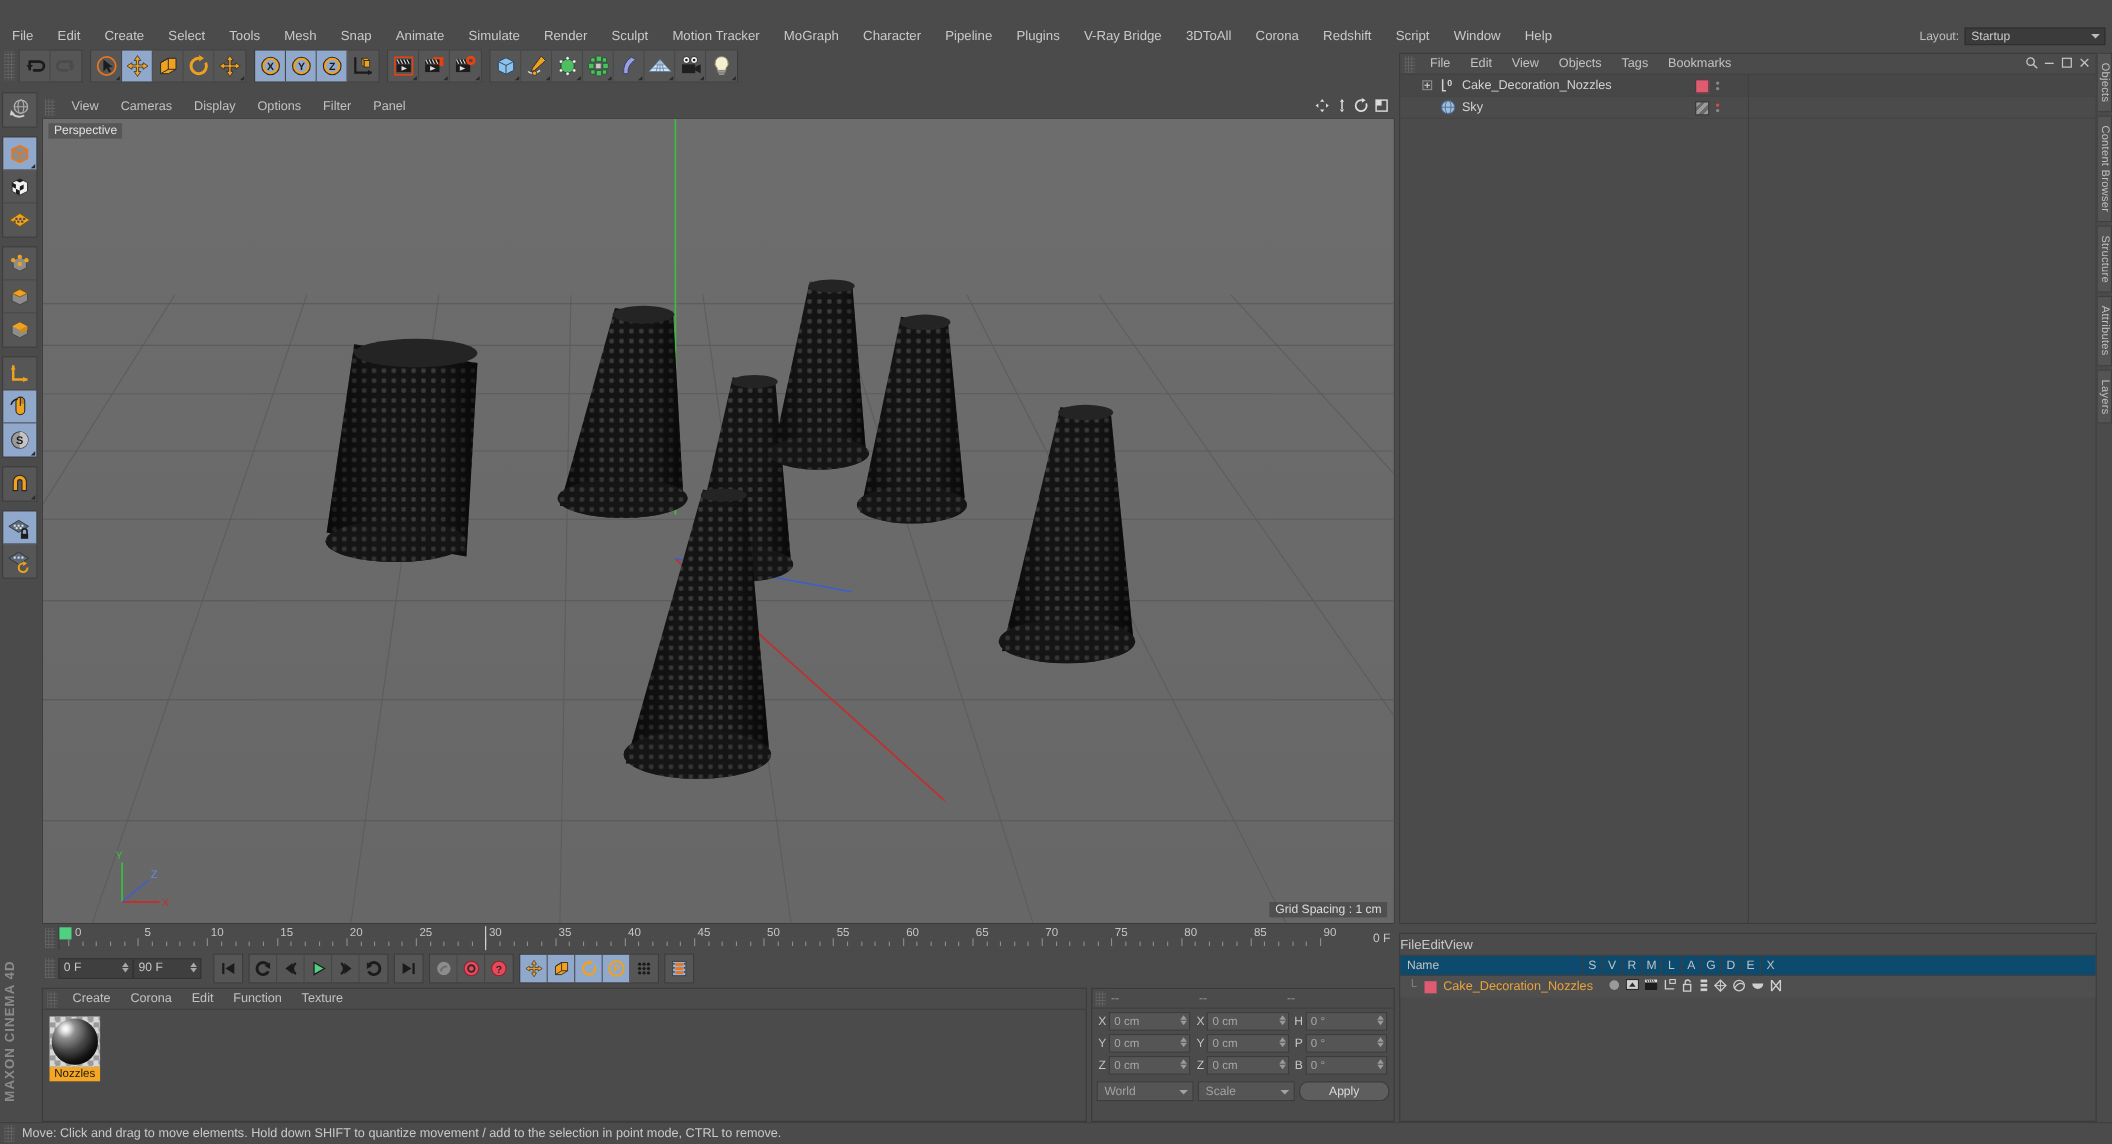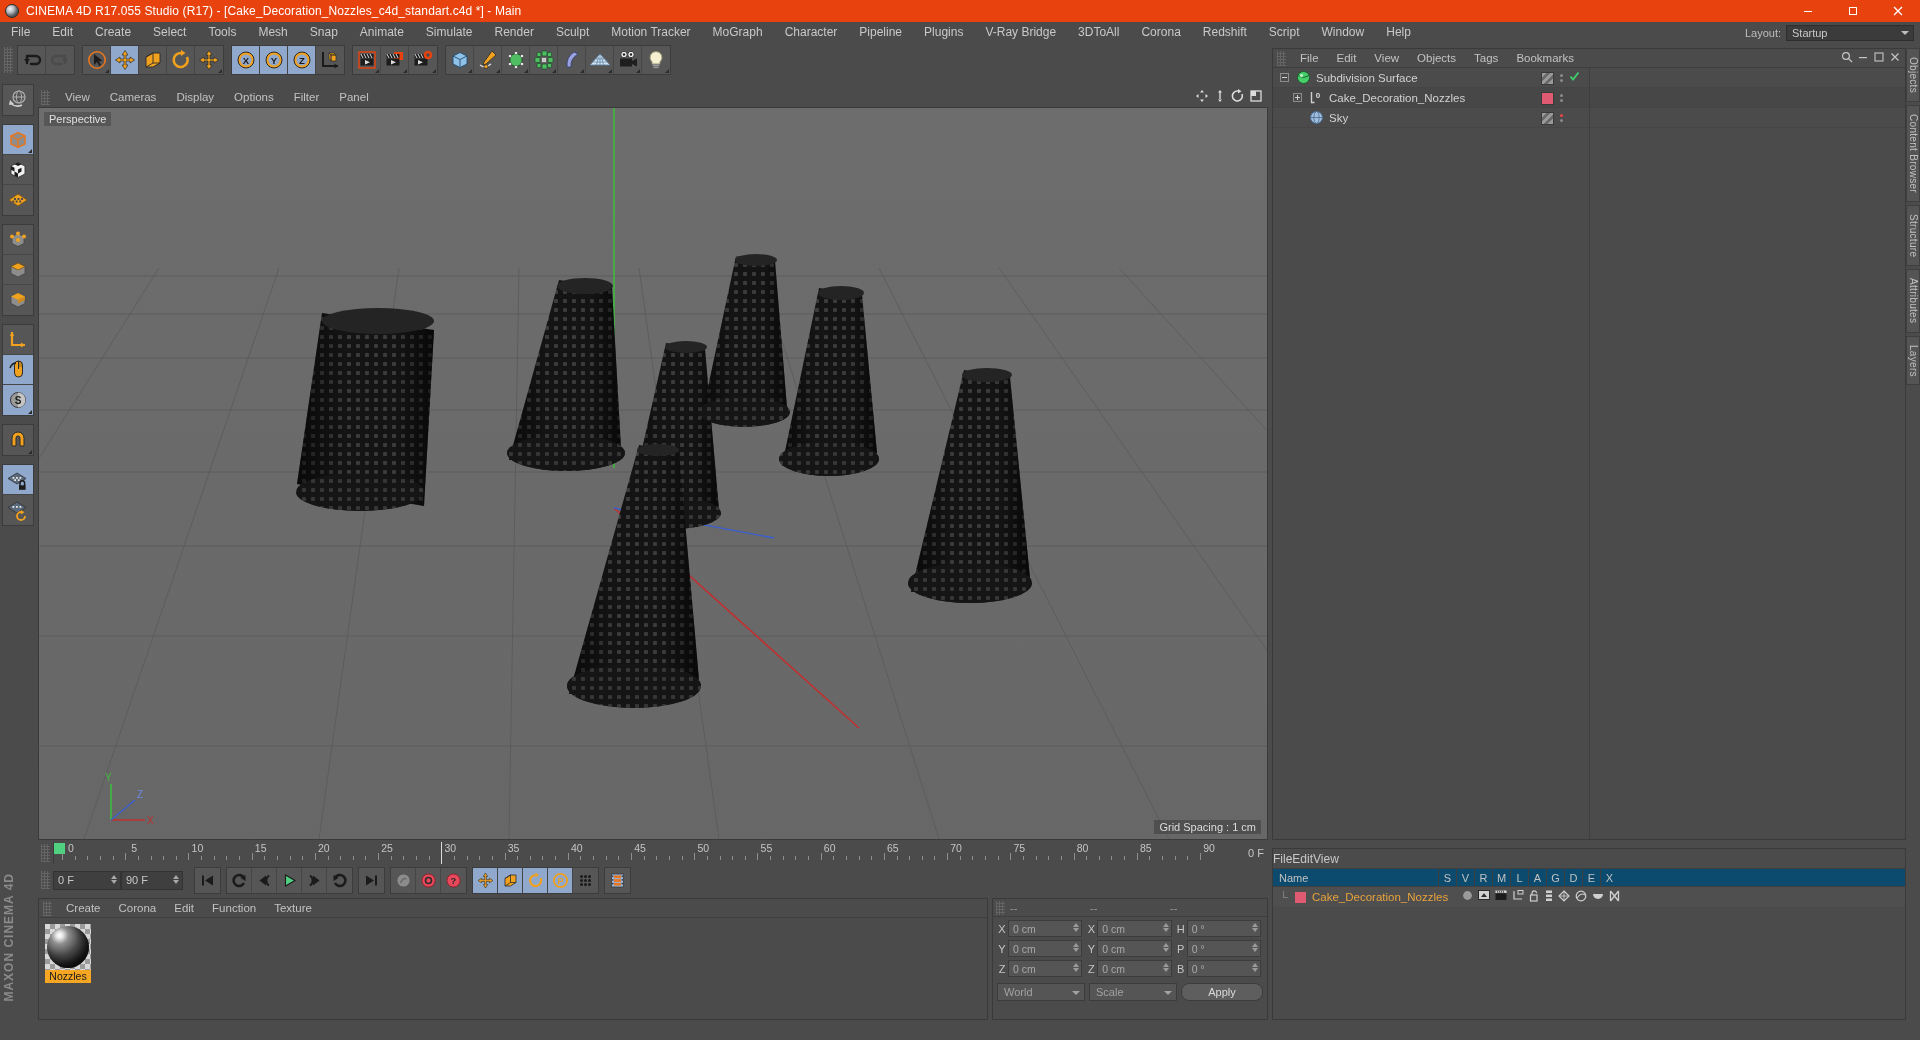--- a/index.html
+++ b/index.html
@@ -338,41 +338,20 @@
       repeating-linear-gradient(90deg,#6e6e6e 0 1px,transparent 1px 3px);
     background-size:3px 3px; opacity:.75;
   }
   .statusbar .stext{ font-size:11.5px; color:#c9c9c9; }
 </style>
 </head>
 <body>
 
 <div id="app">
 
-  <div class="titlebar">
-    <div class="c4d-logo"></div>
-    <div class="title-text">CINEMA 4D R17.055 Studio (R17) - [Cake_Decoration_Nozzles_c4d_standart.c4d *] - Main</div>
-    <div class="win-btns">
-      <div class="win-btn">
-        <svg width="12" height="12" viewBox="0 0 12 12">
-            <rect x="2" y="6" width="8" height="1" fill="#fff"></rect>
-          </svg>
-      </div>
-      <div class="win-btn">
-        <svg width="12" height="12" viewBox="0 0 12 12">
-            <rect x="2.5" y="2.5" width="7" height="7" fill="none" stroke="#fff" stroke-width="1"></rect>
-          </svg>
-      </div>
-      <div class="win-btn close">
-        <svg width="12" height="12" viewBox="0 0 12 12">
-            <path d="M2 2 L10 10 M10 2 L2 10" stroke="#fff" stroke-width="1.3"></path>
-          </svg>
-      </div>
-    </div>
-  </div>
 
   <div class="menubar" id="menubar">
       <div class="mi">File</div>
       <div class="mi">Edit</div>
       <div class="mi">Create</div>
       <div class="mi">Select</div>
       <div class="mi">Tools</div>
       <div class="mi">Mesh</div>
       <div class="mi">Snap</div>
       <div class="mi">Animate</div>
@@ -916,43 +895,20 @@
             </svg>
         </span>
         <span>
           <svg width="12" height="12" viewBox="0 0 12 12">
               <path d="M2.5 2.5 L9.5 9.5 M9.5 2.5 L2.5 9.5" stroke="#c5c5c5" stroke-width="1.2"></path>
             </svg>
         </span>
       </div>
     </div>
     <div class="objtree" id="objtree">
-        <div class="objrow">
-          <div class="tree" style="margin-left: 0px;">
-            <div class="expander"></div>
-          </div>
-          <div class="oicon">
-            <svg width="15" height="15" viewBox="0 0 15 15">
-              <circle cx="7.5" cy="7.5" r="6" fill="#46d06a" stroke="#1d5c2c" stroke-width="1"></circle>
-              <path d="M2.5 5.5 Q7.5 9 12.5 5.5" fill="none" stroke="#1d5c2c" stroke-width="1"></path>
-              <circle cx="5.5" cy="5.5" r="1.6" fill="#bdf5cc"></circle>
-            </svg>
-          </div>
-          <div class="oname">Subdivision Surface</div>
-          <div class="objcols">
-            <div class="tagchip" style="background: repeating-linear-gradient(135deg, rgb(154, 154, 154) 0px, rgb(154, 154, 154) 3px, rgb(106, 106, 106) 3px, rgb(106, 106, 106) 6px); border: 1px solid rgb(58, 58, 58);"></div>
-            <div class="dotcol">
-              <div class="dot"></div>
-              <div class="dot"></div>
-            </div>
-            <div><svg width="11" height="11" viewBox="0 0 11 11">
-                <path d="M1.5 5.5 L4 8.5 L9.5 1.5" stroke="#3fd06a" stroke-width="1.8" fill="none"></path>
-              </svg></div>
-          </div>
-        </div>
         <div class="objrow alt">
           <div class="tree" style="margin-left: 13px;">
             <div class="expander plus"></div>
           </div>
           <div class="oicon">
             <svg width="15" height="15" viewBox="0 0 15 15">
               <path d="M2.5 2 L2.5 12.5 L5.5 12.5" stroke="#cfcfcf" stroke-width="1.4" fill="none"></path>
               <text x="9" y="8" font-size="8" font-weight="bold" fill="#dcdcdc" text-anchor="middle" font-family="Liberation Sans">0</text>
             </svg>
           </div>
@@ -1449,14 +1405,18 @@
                 <path d="M1 3 L11 3 A5 5 0 0 1 1 3 Z" fill="#cfcfcf"></path>
               </svg></span>
             <span><svg width="11" height="12" viewBox="0 0 11 12">
                 <path d="M1.5 1 L1.5 11 M9.5 1 L9.5 11 M1.5 1 L9.5 11 M1.5 11 L9.5 1" stroke="#cfcfcf" stroke-width="1.3" fill="none"></path>
               </svg></span>
           </div>
         </div>
       </div>
   </div>
 
+  <div class="statusbar">
+    <div class="sgrip"></div>
+    <div class="stext">Move: Click and drag to move elements. Hold down SHIFT to quantize movement / add to the selection in point mode, CTRL to remove.</div>
+  </div>
 
 </div>
 
 </body></html>

